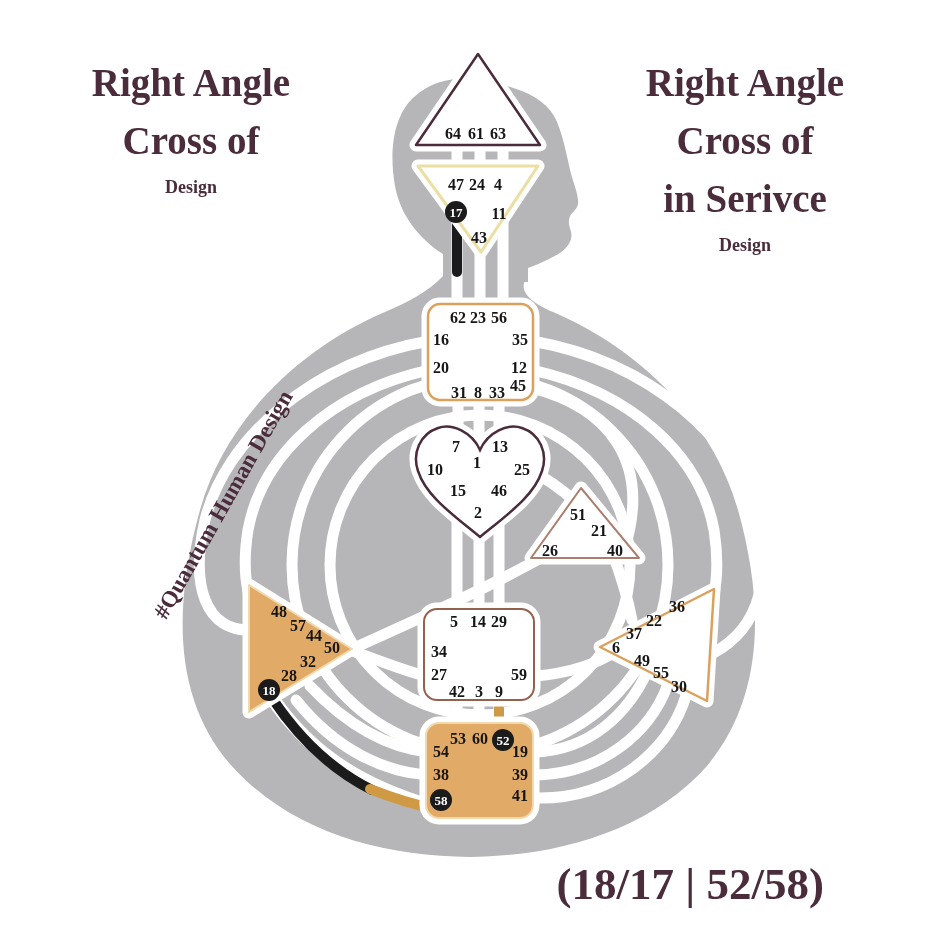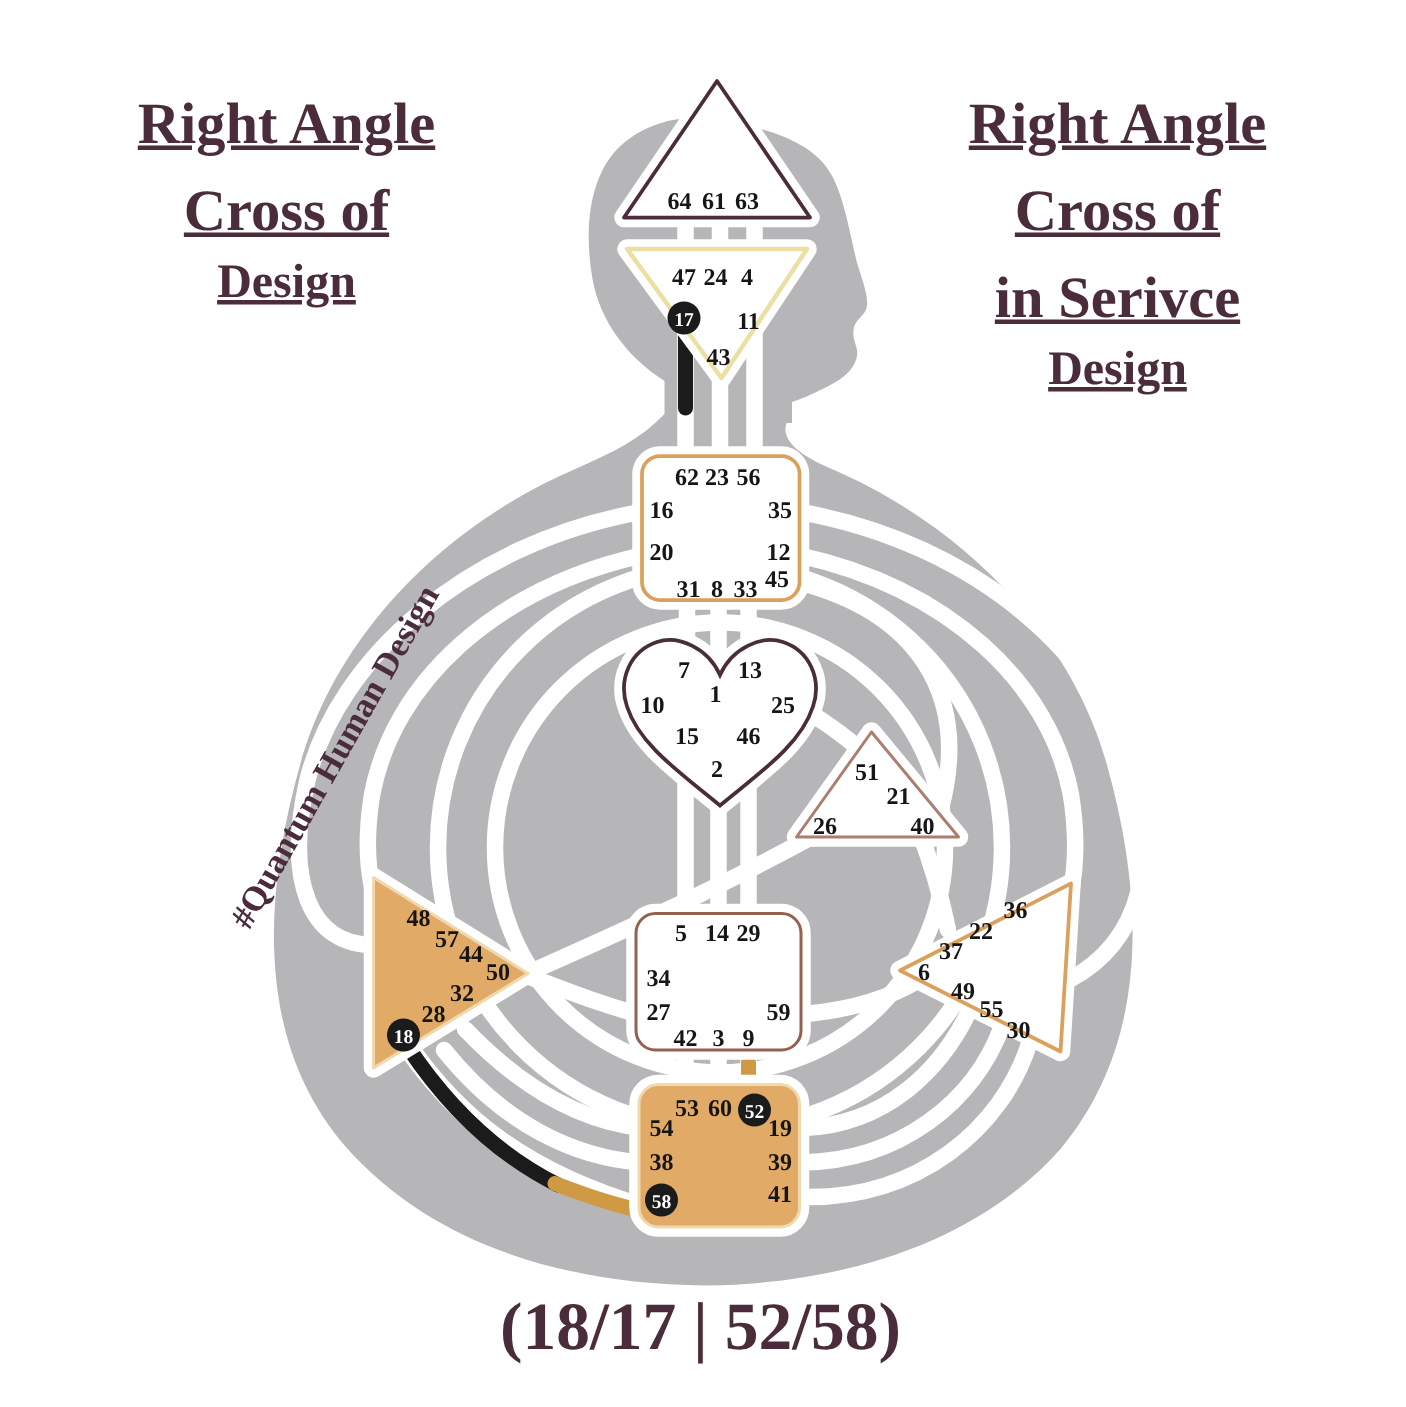--- a/index.html
+++ b/index.html
@@ -1,27 +1,27 @@
 <!DOCTYPE html>
 <html><head>
 <meta charset="utf-8">
 <style>
   html,body{margin:0;padding:0;background:#ffffff;}
   body{width:937px;height:938px;font-family:"Liberation Serif",serif;}
   .stage{position:relative;width:937px;height:938px;overflow:hidden;background:#fff;}
   svg{position:absolute;left:0;top:0;}
-  .title{position:absolute;color:#4a2c3b;font-weight:bold;text-align:center;z-index:5;text-decoration:underline;}
+  .title{position:absolute;color:#4a2c3b;font-weight:bold;text-align:center;z-index:5;}
   .title .big{font-size:39px;line-height:58px;}
-  .title .small{font-size:32px;line-height:35px;}
+  .title .small{font-size:18px;line-height:35px;}
   #left-title{left:10px;top:54px;width:362px;}
   #right-title{left:563px;top:54px;width:364px;}
   #hashtag{position:absolute;left:160px;top:604px;transform-origin:0 50%;
     transform:rotate(-60.5deg);font-size:23px;font-weight:bold;color:#4a2c3b;
     white-space:nowrap;z-index:5;}
-  #bottom-label{position:absolute;left:110px;top:858px;width:714px;text-align:center;
+  #bottom-label{position:absolute;left:110px;top:858px;width:714px;text-align:right;
     font-size:45px;font-weight:bold;color:#4a2c3b;z-index:5;}
   .gate{font-family:"Liberation Serif",serif;font-size:16px;font-weight:bold;
     fill:#161616;text-anchor:middle;}
   .gatew{font-family:"Liberation Serif",serif;font-size:13px;font-weight:bold;
     fill:#ffffff;text-anchor:middle;}
   .ch{stroke:#ffffff;stroke-width:11;fill:none;stroke-linecap:round;}
   .halo{fill:#ffffff;stroke:#ffffff;stroke-width:13;stroke-linejoin:round;}
 </style>
 </head>
 <body>

